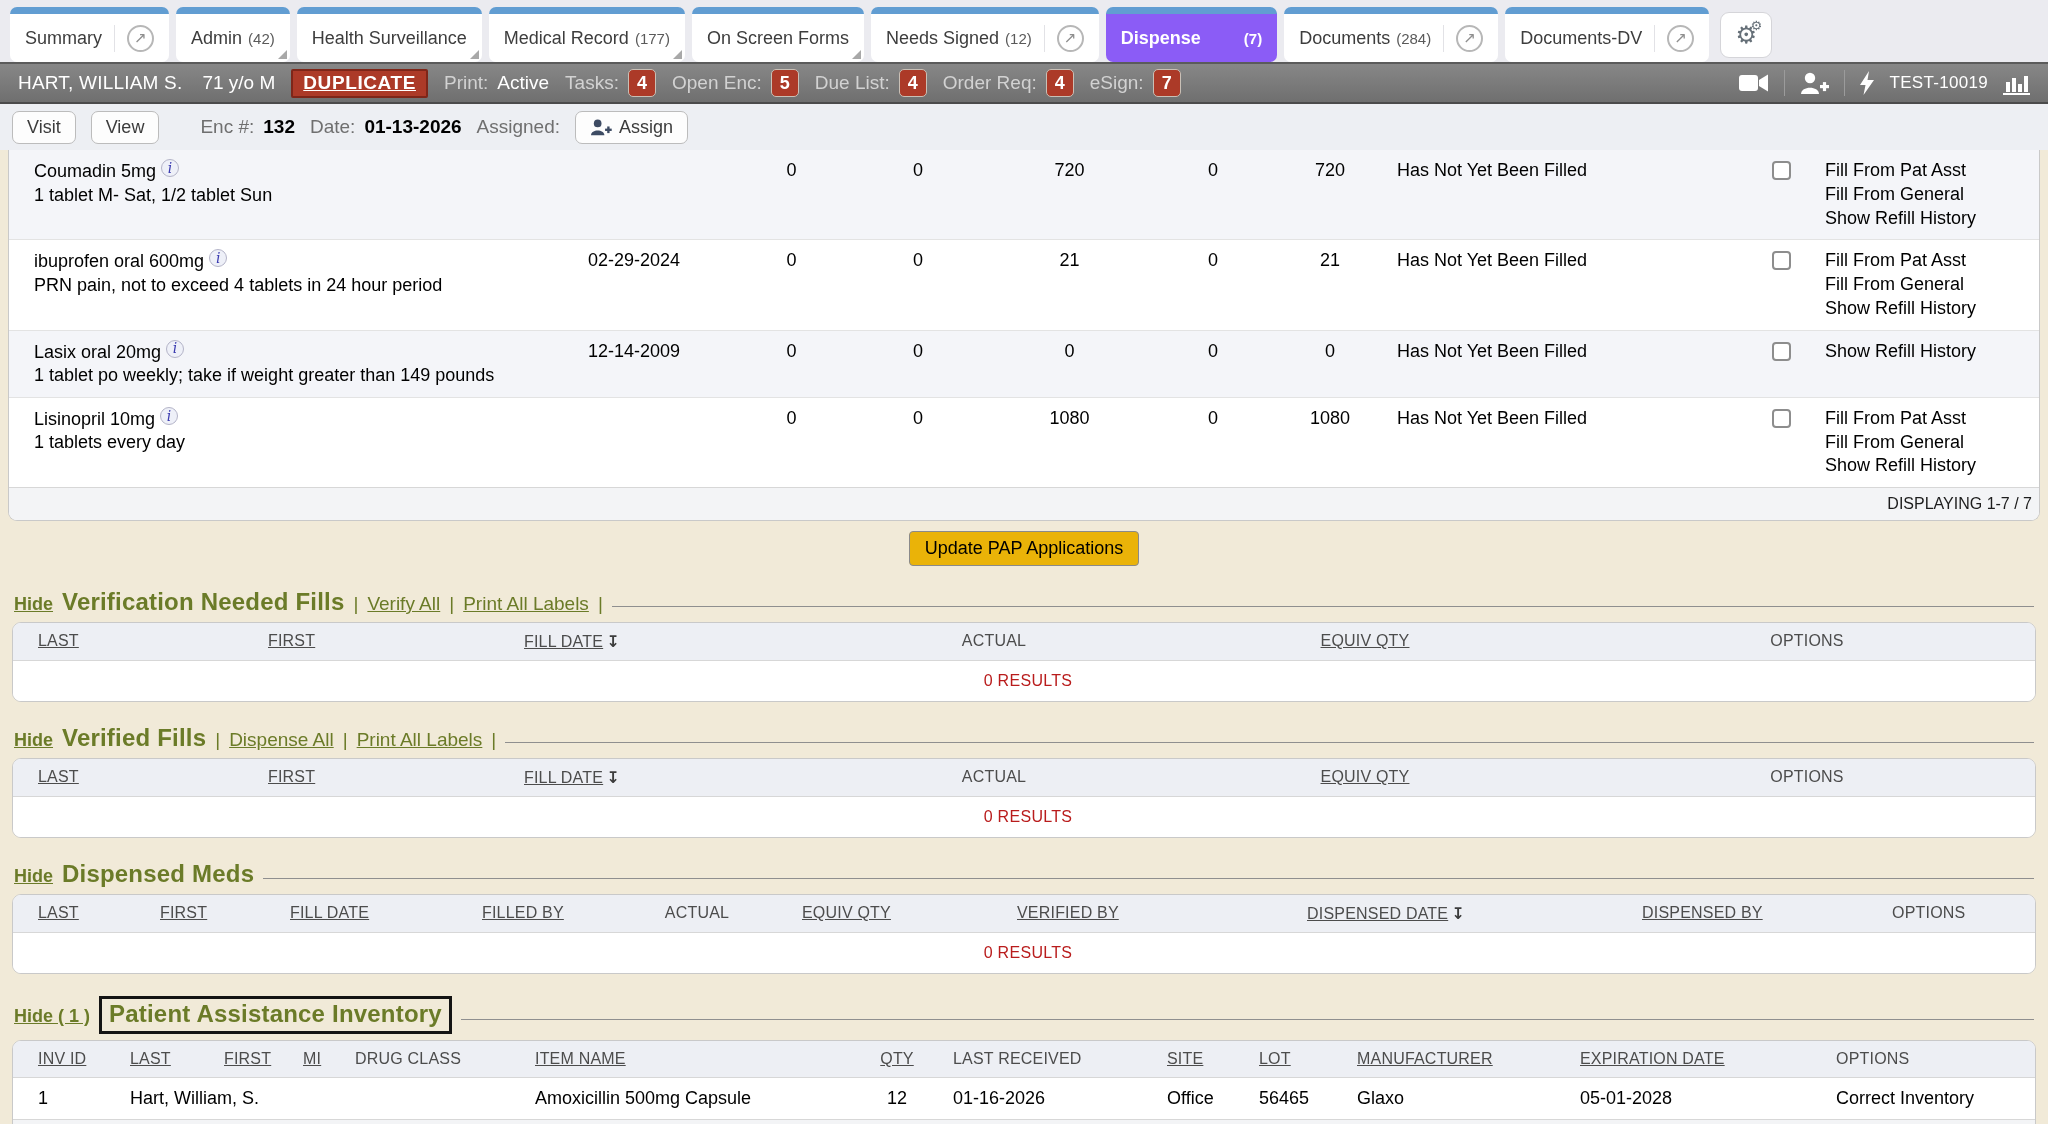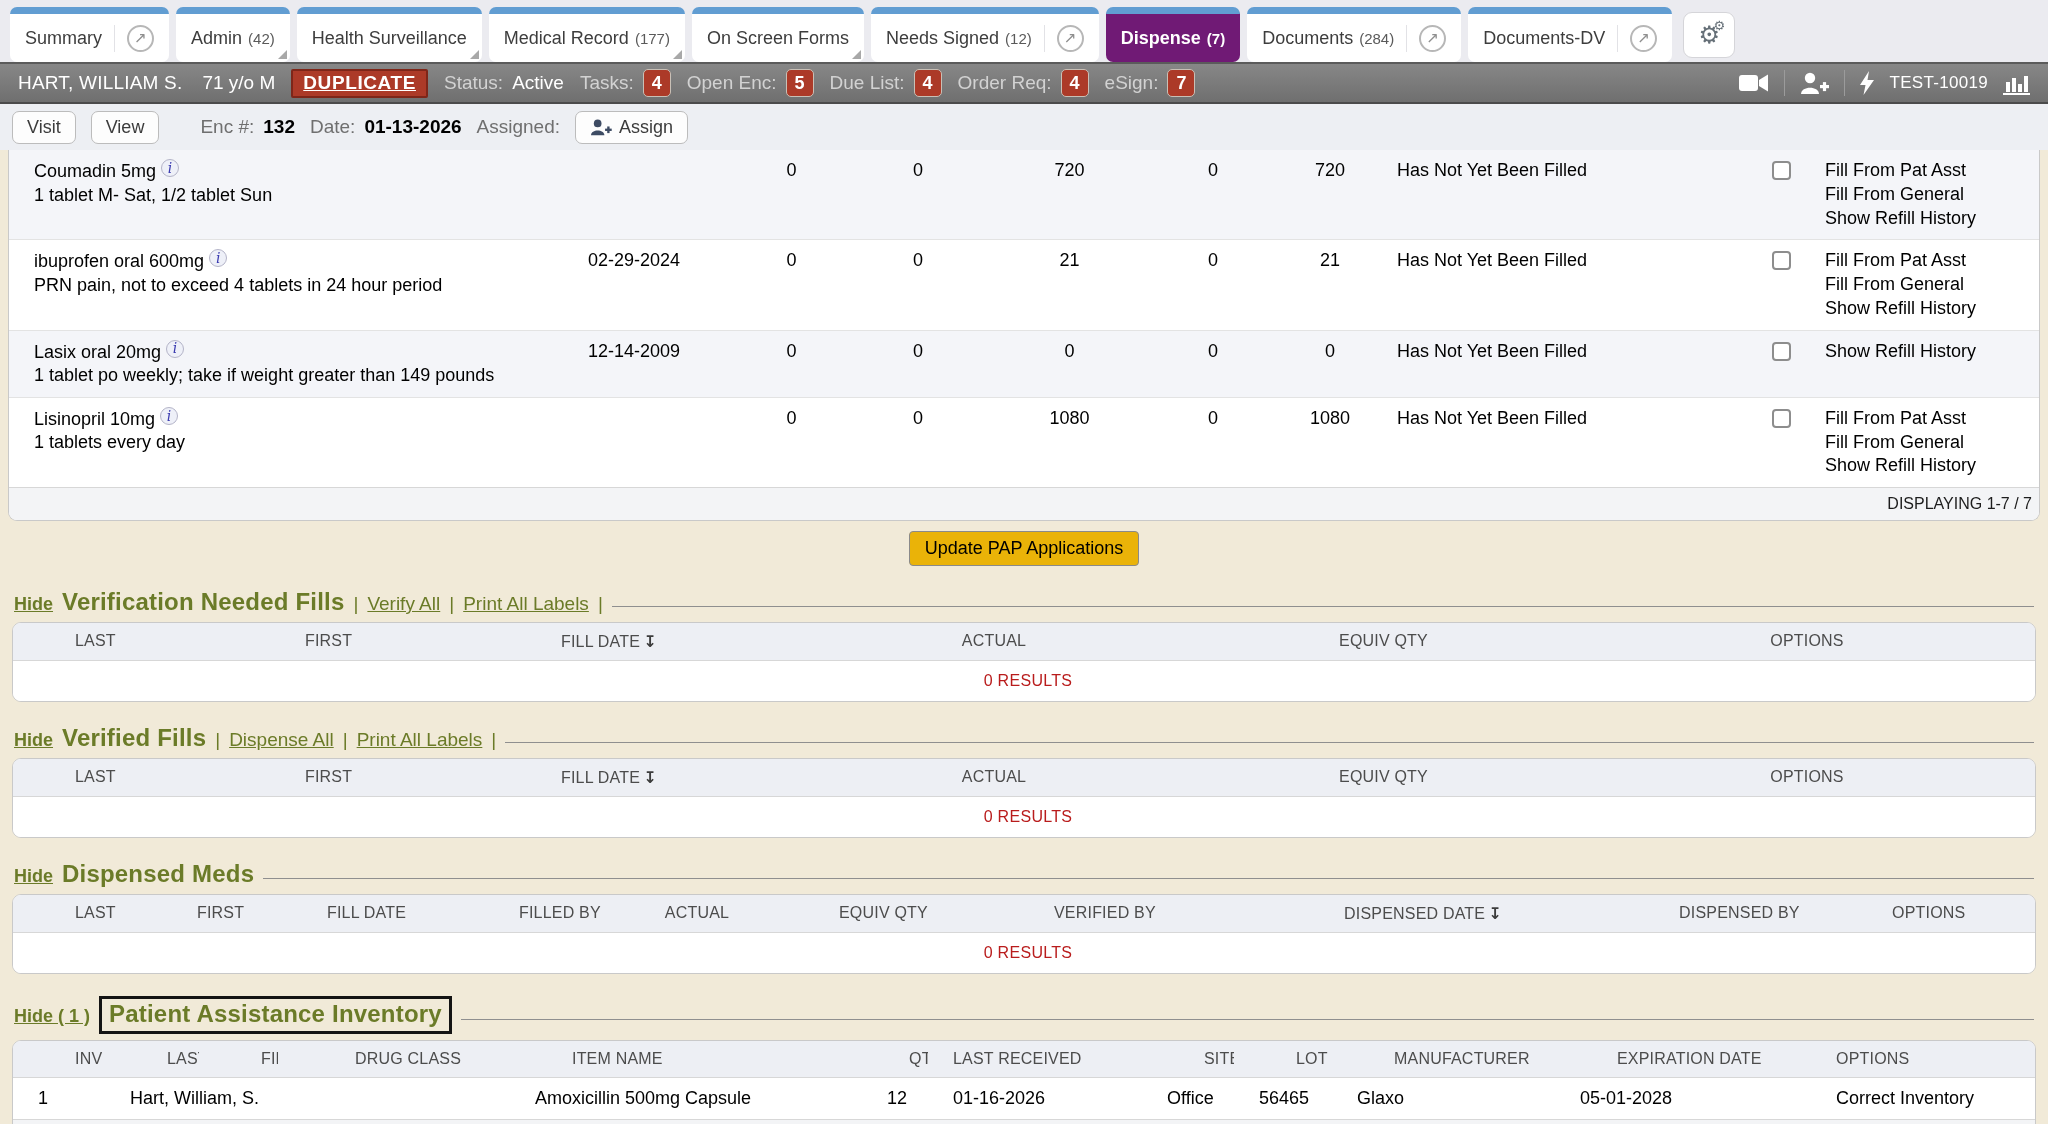--- a/index.html
+++ b/index.html
@@ -6,21 +6,21 @@
   html,body { width:2048px; height:1124px; overflow:hidden;
     font-family:"Liberation Sans", sans-serif; background:#f1ead8; }
 
   
   .tabbar { background:#ebebf0; height:62px; padding:7px 6px 0 10px;
     display:flex; gap:7px; align-items:flex-end; }
   .tab { position:relative; background:#fff; border-radius:7px;
     border-top:7px solid #619dd2; height:55px; display:flex; align-items:center;
     padding:0 15px; font-size:18px; color:#3d3d3d; cursor:pointer; white-space:nowrap; }
   .tab .count { font-size:15px; color:#5a5a5a; margin-left:6px; }
-  .tab.active { background:#701a75; color:#fff; font-weight:bold; }
+  .tab.active { background:#8b5cf6; color:#fff; font-weight:bold;gap:37px; }
   .tab.active .count { color:#fff; }
   .tab-popup { margin-left:12px; padding-left:12px; border-left:1px solid #e2e2e6;
     display:flex; align-items:center; }
   .popup-circle { width:27px; height:27px; border:2px solid #b7b7b7; border-radius:50%;
     display:flex; align-items:center; justify-content:center; color:#8f8f8f;
     font-size:15px; font-family:"DejaVu Sans",sans-serif; }
   .fold { position:absolute; right:3px; bottom:3px; width:0; height:0;
     border-style:solid; border-width:0 0 9px 9px;
     border-color:transparent transparent #a8a8a8 transparent; }
   .gearbtn { background:#fff; border:1px solid #d5d5d9; border-radius:9px;
@@ -91,21 +91,21 @@
   .sec-hide { font-weight:bold; text-decoration:underline; font-size:18px; cursor:pointer; }
   .sec-title { font-weight:bold; font-size:24px; letter-spacing:0.2px; }
   .sec-title-box { border:3px solid #141414; padding:1px 7px 3px 7px; }
   .sec-sep { font-size:19px; }
   .sec-link { font-size:19px; text-decoration:underline; cursor:pointer; }
   .sec-rule { flex:1; border-top:1px solid #8f8f8f; align-self:center; margin-top:8px; }
   .th-row { background:#edeff4; }
   th { font-weight:normal; font-size:16px; color:#4c4c4c; text-align:left;
     padding:9px 6px 9px 25px; letter-spacing:0.2px; white-space:nowrap; }
   th.c-center { text-align:center; padding-left:6px; }
-  th .u { cursor:pointer;margin-left:37px; }
+  th .u { text-decoration:underline; cursor:pointer; }
   .sort { font-family:"DejaVu Sans",sans-serif; font-weight:bold; margin-left:3px; font-size:16px; color:#3c3c3c; }
   .empty td { text-align:center; font-size:16px; padding:11px; background:#fff;
     border-top:1px solid #d7d7d7; color:#b91c1c; letter-spacing:0.3px; }
   .inv-row td { padding:10px 6px 10px 25px; border-top:1px solid #d7d7d7; background:#fff; }
   .inv-row td.c-center { padding-left:6px; }
 </style>
 </head>
 <body>
 
 <div class="tabbar">
@@ -161,21 +161,21 @@
     <span class="gear-main">⚙</span>
     <span class="gear-small">⚙</span>
   </div>
 </div>
 
 <div class="patientbar">
   <span class="pb-name">HART, WILLIAM S.</span>
   <span class="pb-demo">71 y/o M</span>
   <span class="dup">DUPLICATE</span>
   <span class="pb-group">
-    <span class="pb-label">Status:</span>
+    <span class="pb-label">Print:</span>
     <span>Active</span>
   </span>
   <span class="pb-group">
     <span class="pb-label">Tasks:</span>
     <span class="badge">4</span>
   </span>
   <span class="pb-group">
     <span class="pb-label">Open Enc:</span>
     <span class="badge">5</span>
   </span>

